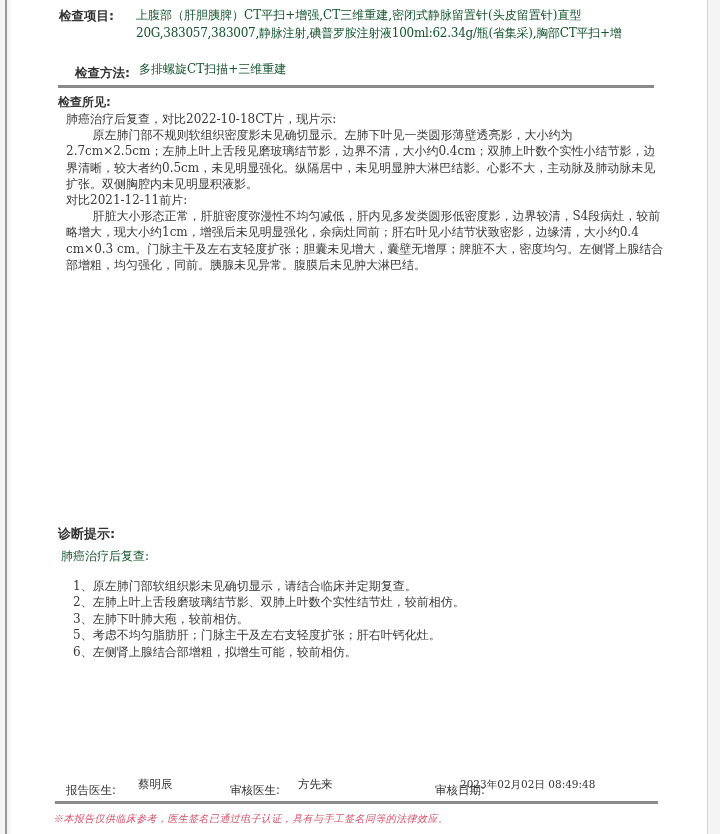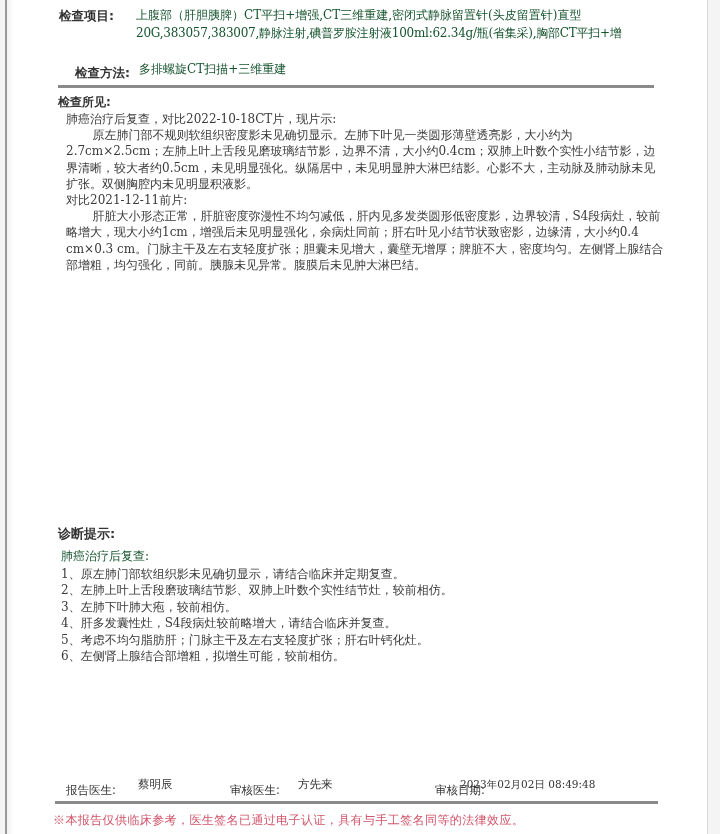--- a/index.html
+++ b/index.html
@@ -22,25 +22,25 @@
   }
   .label {
     position:absolute; font-family:"DejaVu Sans", "Liberation Sans", sans-serif;
     font-weight:bold; font-size:12.5px; color:#333; white-space:nowrap;
   }
   .text { position:absolute; font-size:12px; line-height:18px; color:#14532d; white-space:nowrap; }
   .para { position:absolute; font-size:12px; line-height:16.2px; color:#3a3a3a; }
   .para p { margin:0; }
   .indent { text-indent:2.2em; }
   .divider { position:absolute; height:3px; background:#8a8a8a; }
-  .list { position:absolute; font-size:12px; line-height:16.4px; color:#3a3a3a; margin:0; padding:0; list-style:none; }
+  .list { position:absolute; font-size:12px; line-height:16.4px; color:#3a3a3a; margin:12px; padding:0; list-style:none; }
   .list li { white-space:nowrap; }
   .sig-label { position:absolute; font-family:"DejaVu Sans","Liberation Sans",sans-serif; font-weight:normal; font-size:11.5px; color:#333; white-space:nowrap; }
   .sig-val { position:absolute; font-size:11.5px; color:#333; white-space:nowrap; }
-  .warning { position:absolute; font-size:12px; color:#d0546a; white-space:nowrap; letter-spacing:0.4px; }
+  .warning { position:absolute; font-size:10px; color:#d0546a; white-space:nowrap; letter-spacing:0.4px;font-style:italic; }
 </style>
 </head>
 <body>
 
 <div class="page">
 
   <div class="clipped-top">
     
     
     
@@ -63,21 +63,20 @@
     <p>对比2021-12-11前片:</p>
     <p class="indent">肝脏大小形态正常，肝脏密度弥漫性不均匀减低，肝内见多发类圆形低密度影，边界较清，S4段病灶，较前略增大，现大小约1cm，增强后未见明显强化，余病灶同前；肝右叶见小结节状致密影，边缘清，大小约0.4 cm×0.3 cm。门脉主干及左右支轻度扩张；胆囊未见增大，囊壁无增厚；脾脏不大，密度均匀。左侧肾上腺结合部增粗，均匀强化，同前。胰腺未见异常。腹膜后未见肿大淋巴结。</p>
   </div>
 
   <div class="label" style="left:51px;top:527px;font-size:13px;">诊断提示:</div>
   <div class="text" style="left:54px;top:549px;">肺癌治疗后复查:</div>
   <ul class="list" style="left:54px;top:568px;">
     <li>1、原左肺门部软组织影未见确切显示，请结合临床并定期复查。</li>
     <li>2、左肺上叶上舌段磨玻璃结节影、双肺上叶数个实性结节灶，较前相仿。</li>
     <li>3、左肺下叶肺大疱，较前相仿。</li>
-    <li>4、肝多发囊性灶，S4段病灶较前略增大，请结合临床并复查。</li>
     <li>5、考虑不均匀脂肪肝；门脉主干及左右支轻度扩张；肝右叶钙化灶。</li>
     <li>6、左侧肾上腺结合部增粗，拟增生可能，较前相仿。</li>
   </ul>
 
   <div class="sig-label" style="left:59px;top:785px;">报告医生:</div>
   <div class="sig-val" style="left:131px;top:779px;">蔡明辰</div>
   <div class="sig-label" style="left:223px;top:785px;">审核医生:</div>
   <div class="sig-val" style="left:291px;top:779px;">方先来</div>
   <div class="sig-label" style="left:392px;top:785px;margin-left:36px;">审核日期:</div>
   <div class="sig-val" style="left:453px;top:780px;font-size:10.5px;">2023年02月02日 08:49:48</div>

